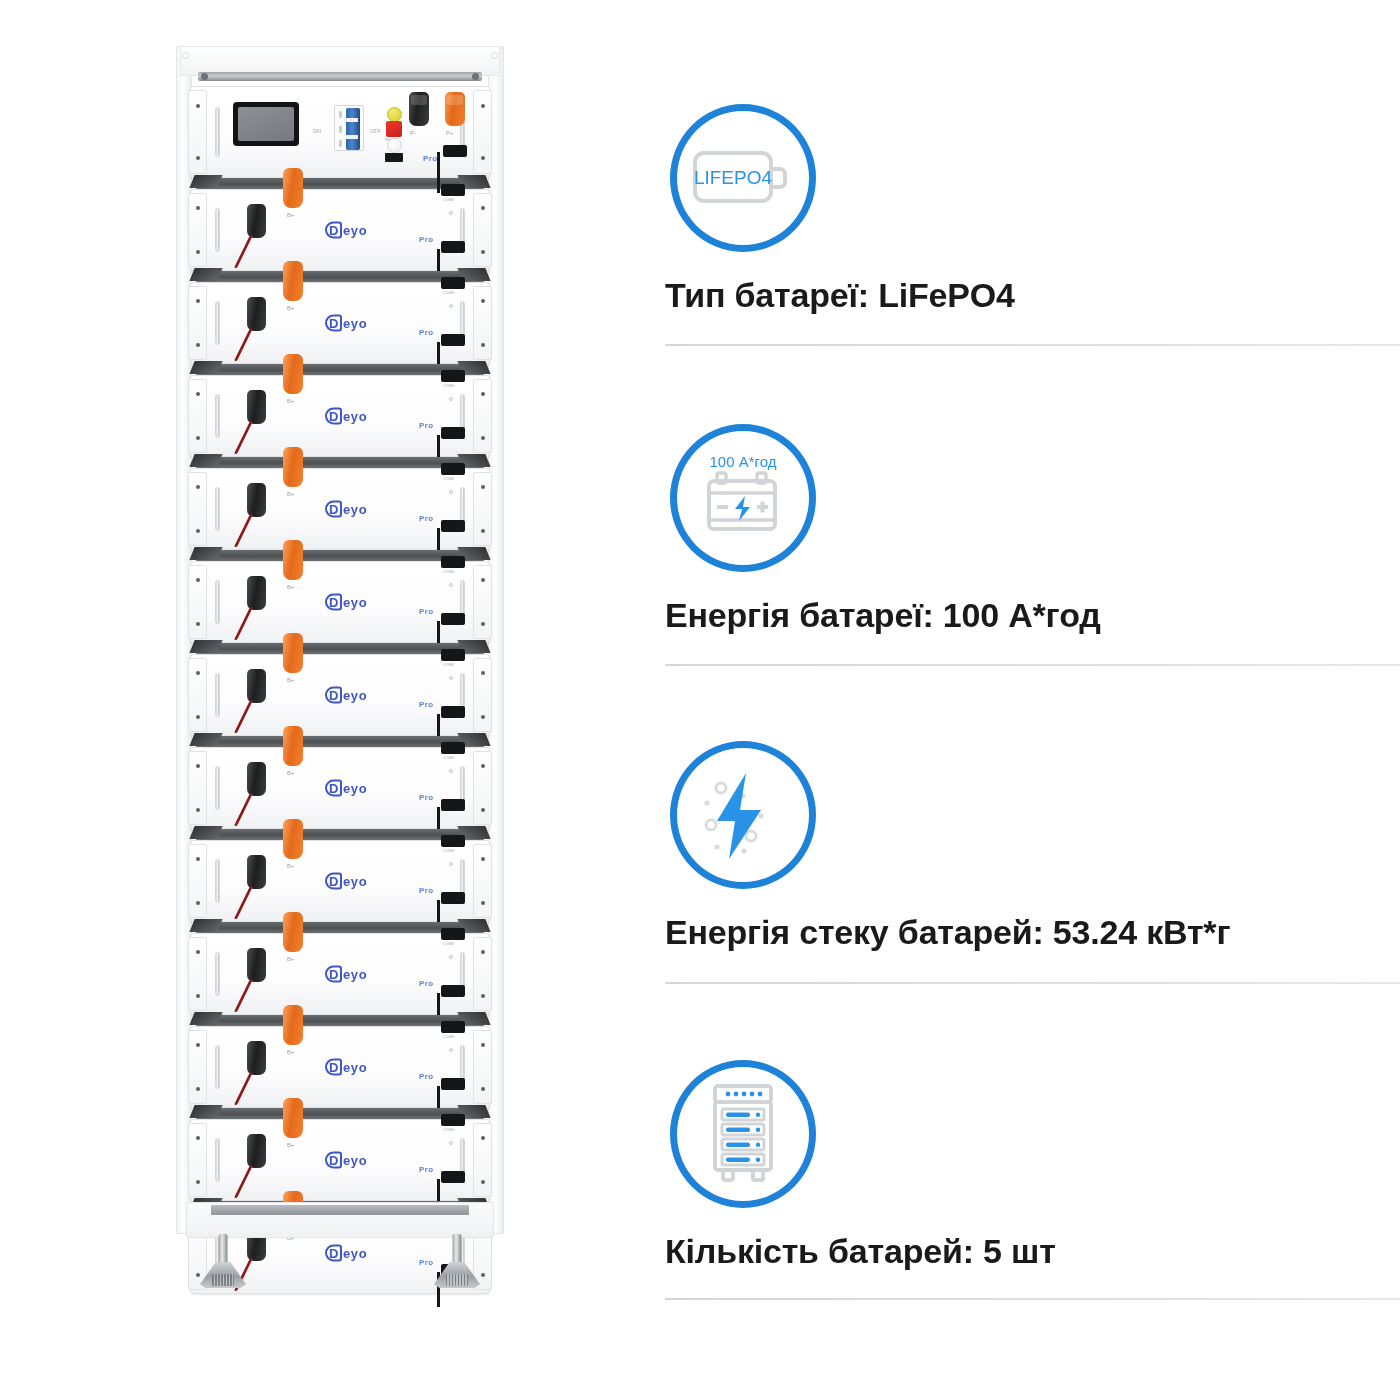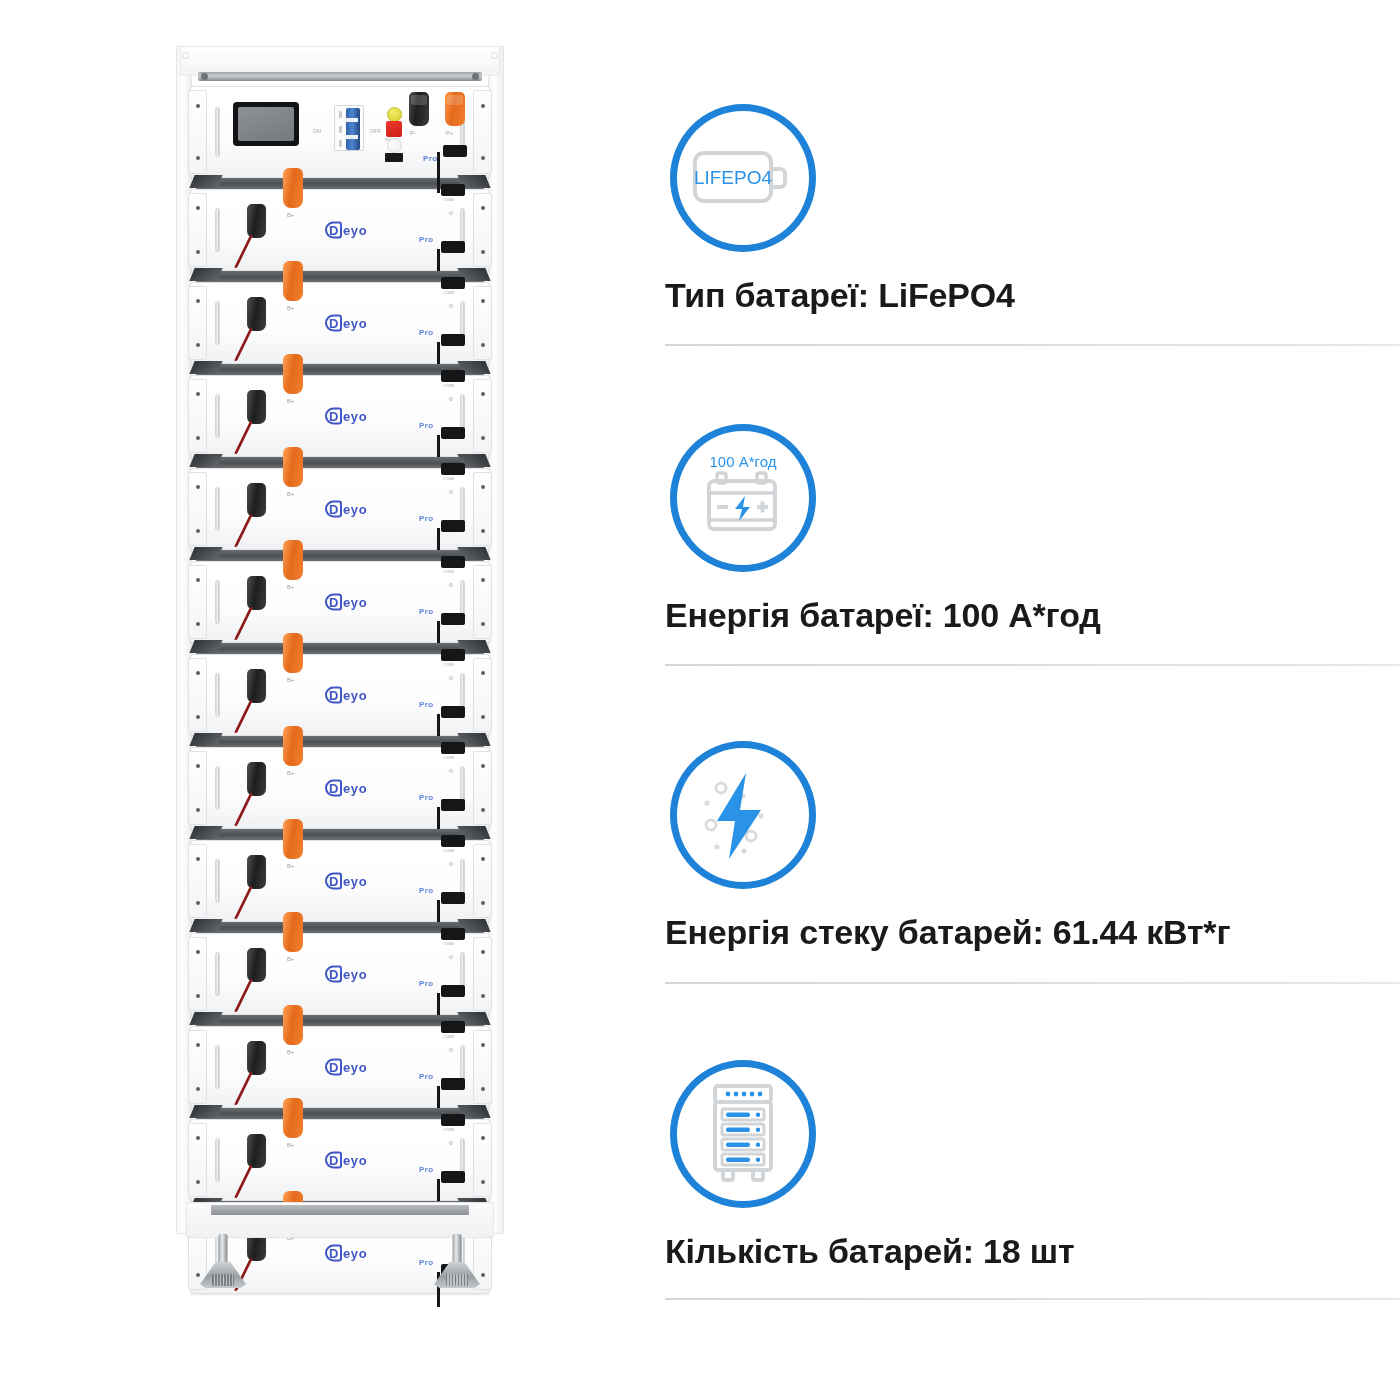--- a/index.html
+++ b/index.html
@@ -850,21 +850,21 @@
           <circle cx="20" cy="62" r="5" fill="none" stroke="#d9dcdf" stroke-width="3"></circle>
           <circle cx="60" cy="73" r="5" fill="none" stroke="#d9dcdf" stroke-width="3"></circle>
           <circle cx="16" cy="40" r="2.6" fill="#d9dcdf"></circle>
           <circle cx="52" cy="33" r="2.6" fill="#d9dcdf"></circle>
           <circle cx="70" cy="53" r="2.6" fill="#d9dcdf"></circle>
           <circle cx="53" cy="88" r="2.6" fill="#d9dcdf"></circle>
           <circle cx="26" cy="84" r="2.6" fill="#d9dcdf"></circle>
           <path d="M55 10 L26 58 h18 l-6 38 L70 47 H49 z" fill="#2a93e8"></path>
         </svg>
       </div>
-      <div class="spec-label">Енергія стеку батарей: 61.44 кВт*г</div>
+      <div class="spec-label">Енергія стеку батарей: 53.24 кВт*г</div>
       <div class="spec-divider" style="top:241px;"></div>
     </div>
 
     <div class="spec-item" style="top:1060px;">
       <div class="spec-icon">
         <svg width="96" height="108" viewBox="0 0 96 108" aria-hidden="true">
           <rect x="20" y="6" width="56" height="16" rx="3" fill="none" stroke="#d2d5d8" stroke-width="4"></rect>
           <circle cx="33" cy="14" r="2.4" fill="#2a93e8"></circle>
           <circle cx="41" cy="14" r="2.4" fill="#2a93e8"></circle>
           <circle cx="49" cy="14" r="2.4" fill="#2a93e8"></circle>
@@ -880,18 +880,18 @@
           <rect x="27" y="59" width="42" height="11" rx="2" fill="none" stroke="#d2d5d8" stroke-width="3"></rect>
           <rect x="31" y="62.5" width="24" height="4.5" rx="2" fill="#2a93e8"></rect>
           <circle cx="63" cy="64.7" r="2.2" fill="#2a93e8"></circle>
           <rect x="27" y="74" width="42" height="11" rx="2" fill="none" stroke="#d2d5d8" stroke-width="3"></rect>
           <rect x="31" y="77.5" width="24" height="4.5" rx="2" fill="#2a93e8"></rect>
           <circle cx="63" cy="79.7" r="2.2" fill="#2a93e8"></circle>
           <rect x="28" y="90" width="10" height="10" rx="2" fill="none" stroke="#d2d5d8" stroke-width="4"></rect>
           <rect x="58" y="90" width="10" height="10" rx="2" fill="none" stroke="#d2d5d8" stroke-width="4"></rect>
         </svg>
       </div>
-      <div class="spec-label">Кількість батарей: 18 шт</div>
+      <div class="spec-label">Кількість батарей: 5 шт</div>
       <div class="spec-divider" style="top:238px;"></div>
     </div>
 
   </div>
 </div>
 
 </body></html>

